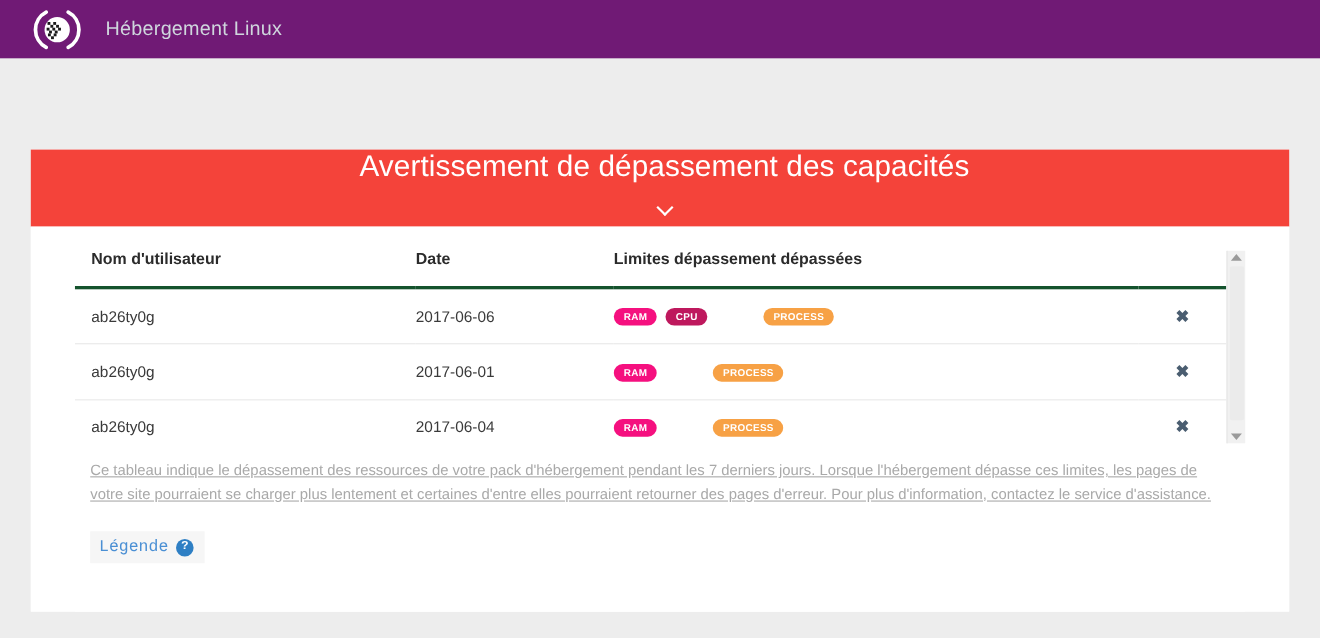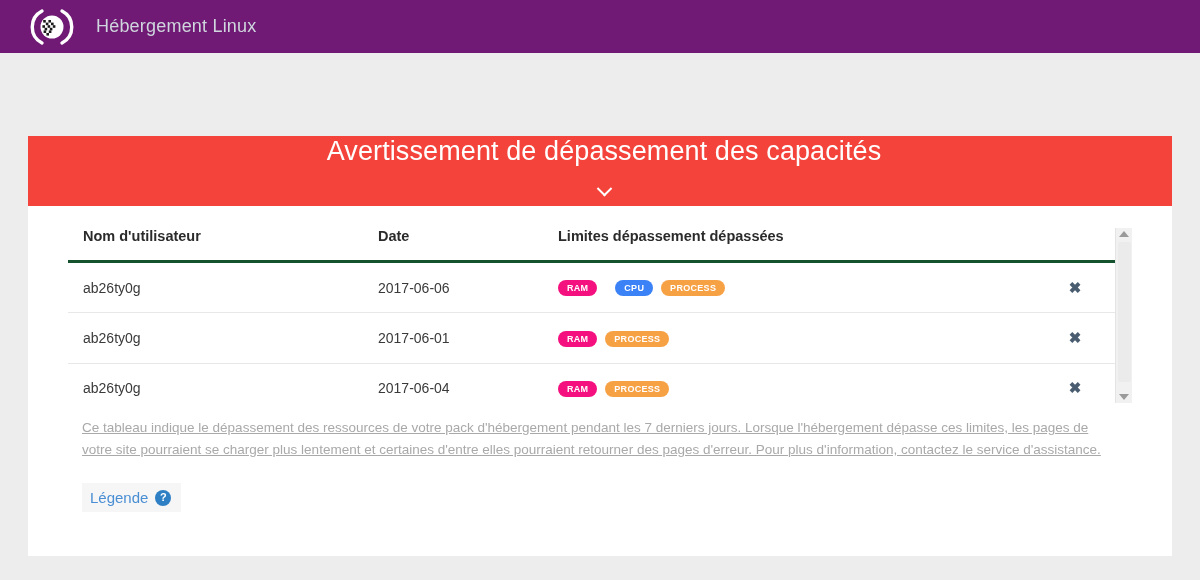--- a/index.html
+++ b/index.html
@@ -120,22 +120,22 @@
     font-weight: bold;
     letter-spacing: .3px;
     color: #ffffff;
     border-radius: 9px;
     padding: 3px 9px 3px 9px;
     line-height: 10px;
     margin-right: 4px;
     vertical-align: middle;
   }
   .badge-ram     { background: #f5107f; }
-  .badge-cpu     { background: #3b82f6; margin-left: 10px; }
-  .badge-process { background: #f7a145; }
+  .badge-cpu     { background: #be185d; }
+  .badge-process { background: #f7a145; margin-left: 43px; }
 
   .row-dismiss {
     color: #4a5d70;
     font-size: 15px;
     font-weight: bold;
     cursor: pointer;
     line-height: 1;
     display: inline-block;
   }
 
@@ -189,21 +189,21 @@
     display: inline-flex;
     align-items: center;
     gap: 7px;
     margin: 22px 0 0 14px;
     padding: 6px 10px 6px 8px;
     background: #f6f6f6;
     color: #4a8fd4;
     font-size: 15px;
     cursor: pointer;
     border: none;
-    font-family: Liberation Sans, sans-serif;
+    font-family: Liberation Mono, monospace;
     justify-content: center;
   }
   .qmark {
     width: 16px; height: 16px;
     border-radius: 50%;
     background: #2e7fc4;
     color: #ffffff;
     font-size: 11px;
     font-weight: bold;
     display: inline-flex;

